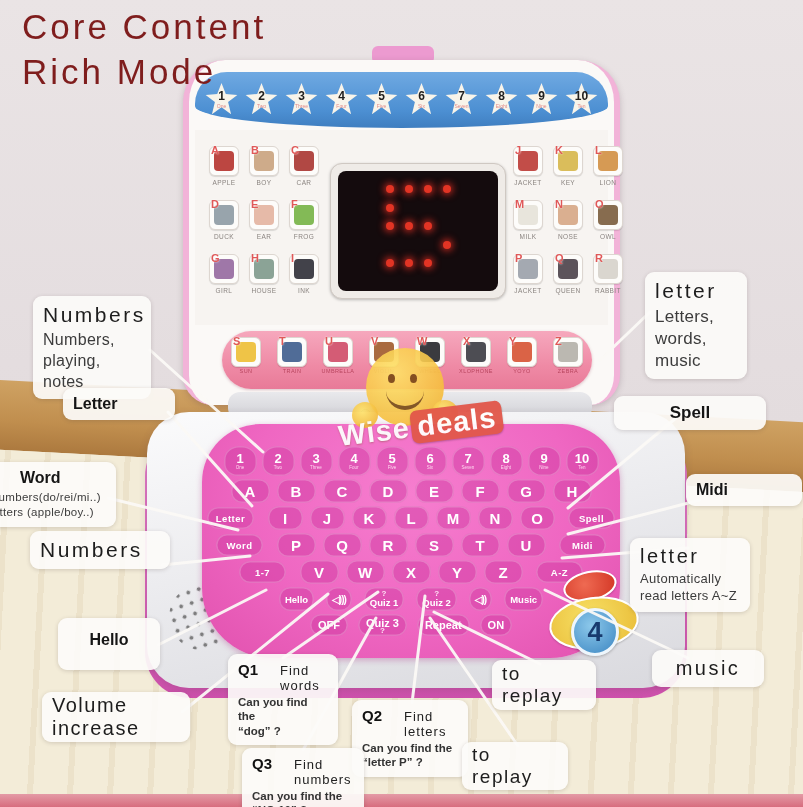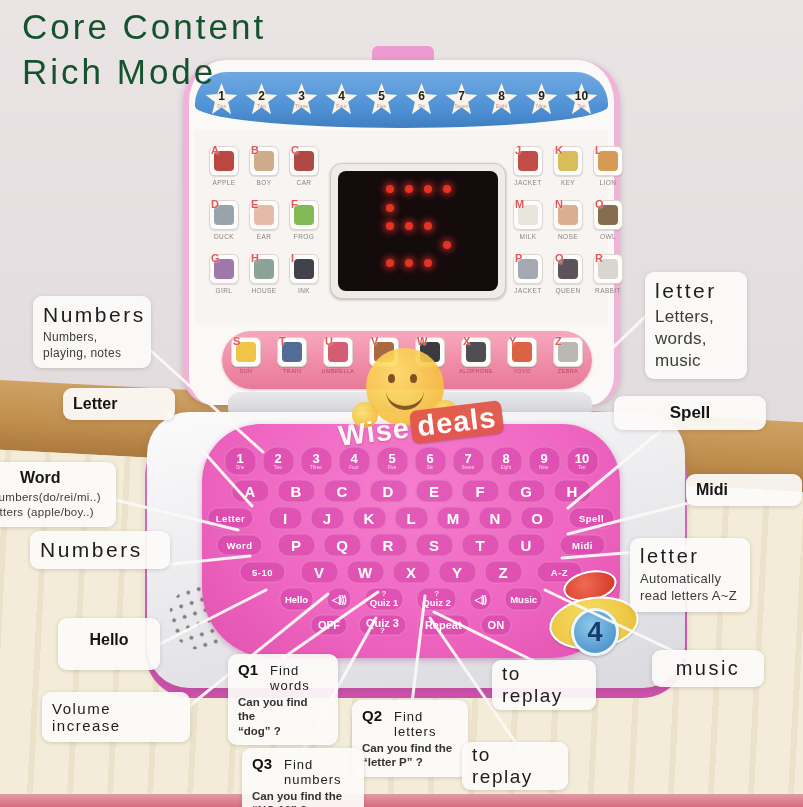--- a/index.html
+++ b/index.html
@@ -112,27 +112,27 @@
     box-shadow:0 1px 2px rgba(0,0,0,.25);}
   
   svg.lines{position:absolute;inset:0;z-index:8;pointer-events:none;}
   svg.lines line{stroke:rgba(251,249,246,.95);stroke-width:3;stroke-linecap:round;}
   
   .co{position:absolute;z-index:10;background:rgba(252,251,249,.93);border-radius:9px;
     padding:7px 10px;color:#222;box-shadow:0 1px 4px rgba(70,55,55,.2);}
   .co-title-lg{font-size:21px;letter-spacing:2.5px;color:#1d1d1d;}
   .co-title-md{font-size:19px;letter-spacing:1.5px;color:#1d1d1d;}
   .co-title-b{font-size:16px;font-weight:bold;color:#151515;}
-  .co-body{font-size:12px;color:#3c3c3c;white-space:pre-line;line-height:1.3;margin-top:3px;letter-spacing:.3px;}
-  .co-q-line{display:flex;align-items:baseline;gap:12px;}
+  .co-body{font-size:16px;color:#3c3c3c;white-space:pre-line;line-height:1.3;margin-top:3px;letter-spacing:.3px;}
+  .co-q-line{display:flex;align-items:baseline;gap:22px;}
   .co-q{font-size:15px;font-weight:bold;color:#111;}
   .co-q-title{font-size:13px;letter-spacing:1px;color:#222;}
   .qbody{font-size:11.5px;font-weight:bold;color:#333;white-space:pre-line;line-height:1.25;margin-top:2px;}
   
-  .page-title{position:absolute;left:22px;top:4px;z-index:11;color:#14532d;
+  .page-title{position:absolute;left:22px;top:4px;z-index:11;color:#7f1d1d;
     font-size:35px;letter-spacing:3px;line-height:45px;font-weight:500;}
 </style>
 </head>
 <body>
 
 <div class="stage">
 
   <div class="wall"></div>
   <div class="wood-band"></div>
   <div class="table-top"></div>
@@ -527,21 +527,21 @@
         </div>
         <div class="key lk">
           <span>U</span>
         </div>
         <div class="key sidekey sk-r">
           <span>Midi</span>
         </div>
       </div>
     <div class="krow" id="kb-v">
         <div class="key sidekey sk-l">
-          <span>5-10</span>
+          <span>1-7</span>
         </div>
         <div class="key lk">
           <span>V</span>
         </div>
         <div class="key lk">
           <span>W</span>
         </div>
         <div class="key lk">
           <span>X</span>
         </div>
@@ -640,21 +640,21 @@
     <div class="co-body" style="font-size:11.5px;">Numbers(do/rei/mi..)
 letters (apple/boy..)</div>
   </div>
   <div class="co" style="left:30px;top:531px;width:140px;">
     <div class="co-title-lg">Numbers</div>
   </div>
   <div class="co" style="left:58px;top:618px;width:102px;height:52px;">
     <div class="co-title-b" style="text-align:center;margin-top:6px;">Hello</div>
   </div>
   <div class="co" style="left:42px;top:692px;width:148px;height:50px;display:flex;align-items:center;justify-content:center;">
-    <div class="co-title-md" style="font-size:15px;">Volume increase</div>
+    <div class="co-title-md" style="font-size:20px;">Volume increase</div>
   </div>
   <div class="co" style="left:228px;top:654px;width:110px;">
     <div class="co-q-line">
       <span class="co-q">Q1</span>
       <span class="co-q-title">Find words</span>
     </div>
     <div class="qbody">Can you find the
 “dog” ?</div>
   </div>
   <div class="co" style="left:352px;top:700px;width:116px;">

